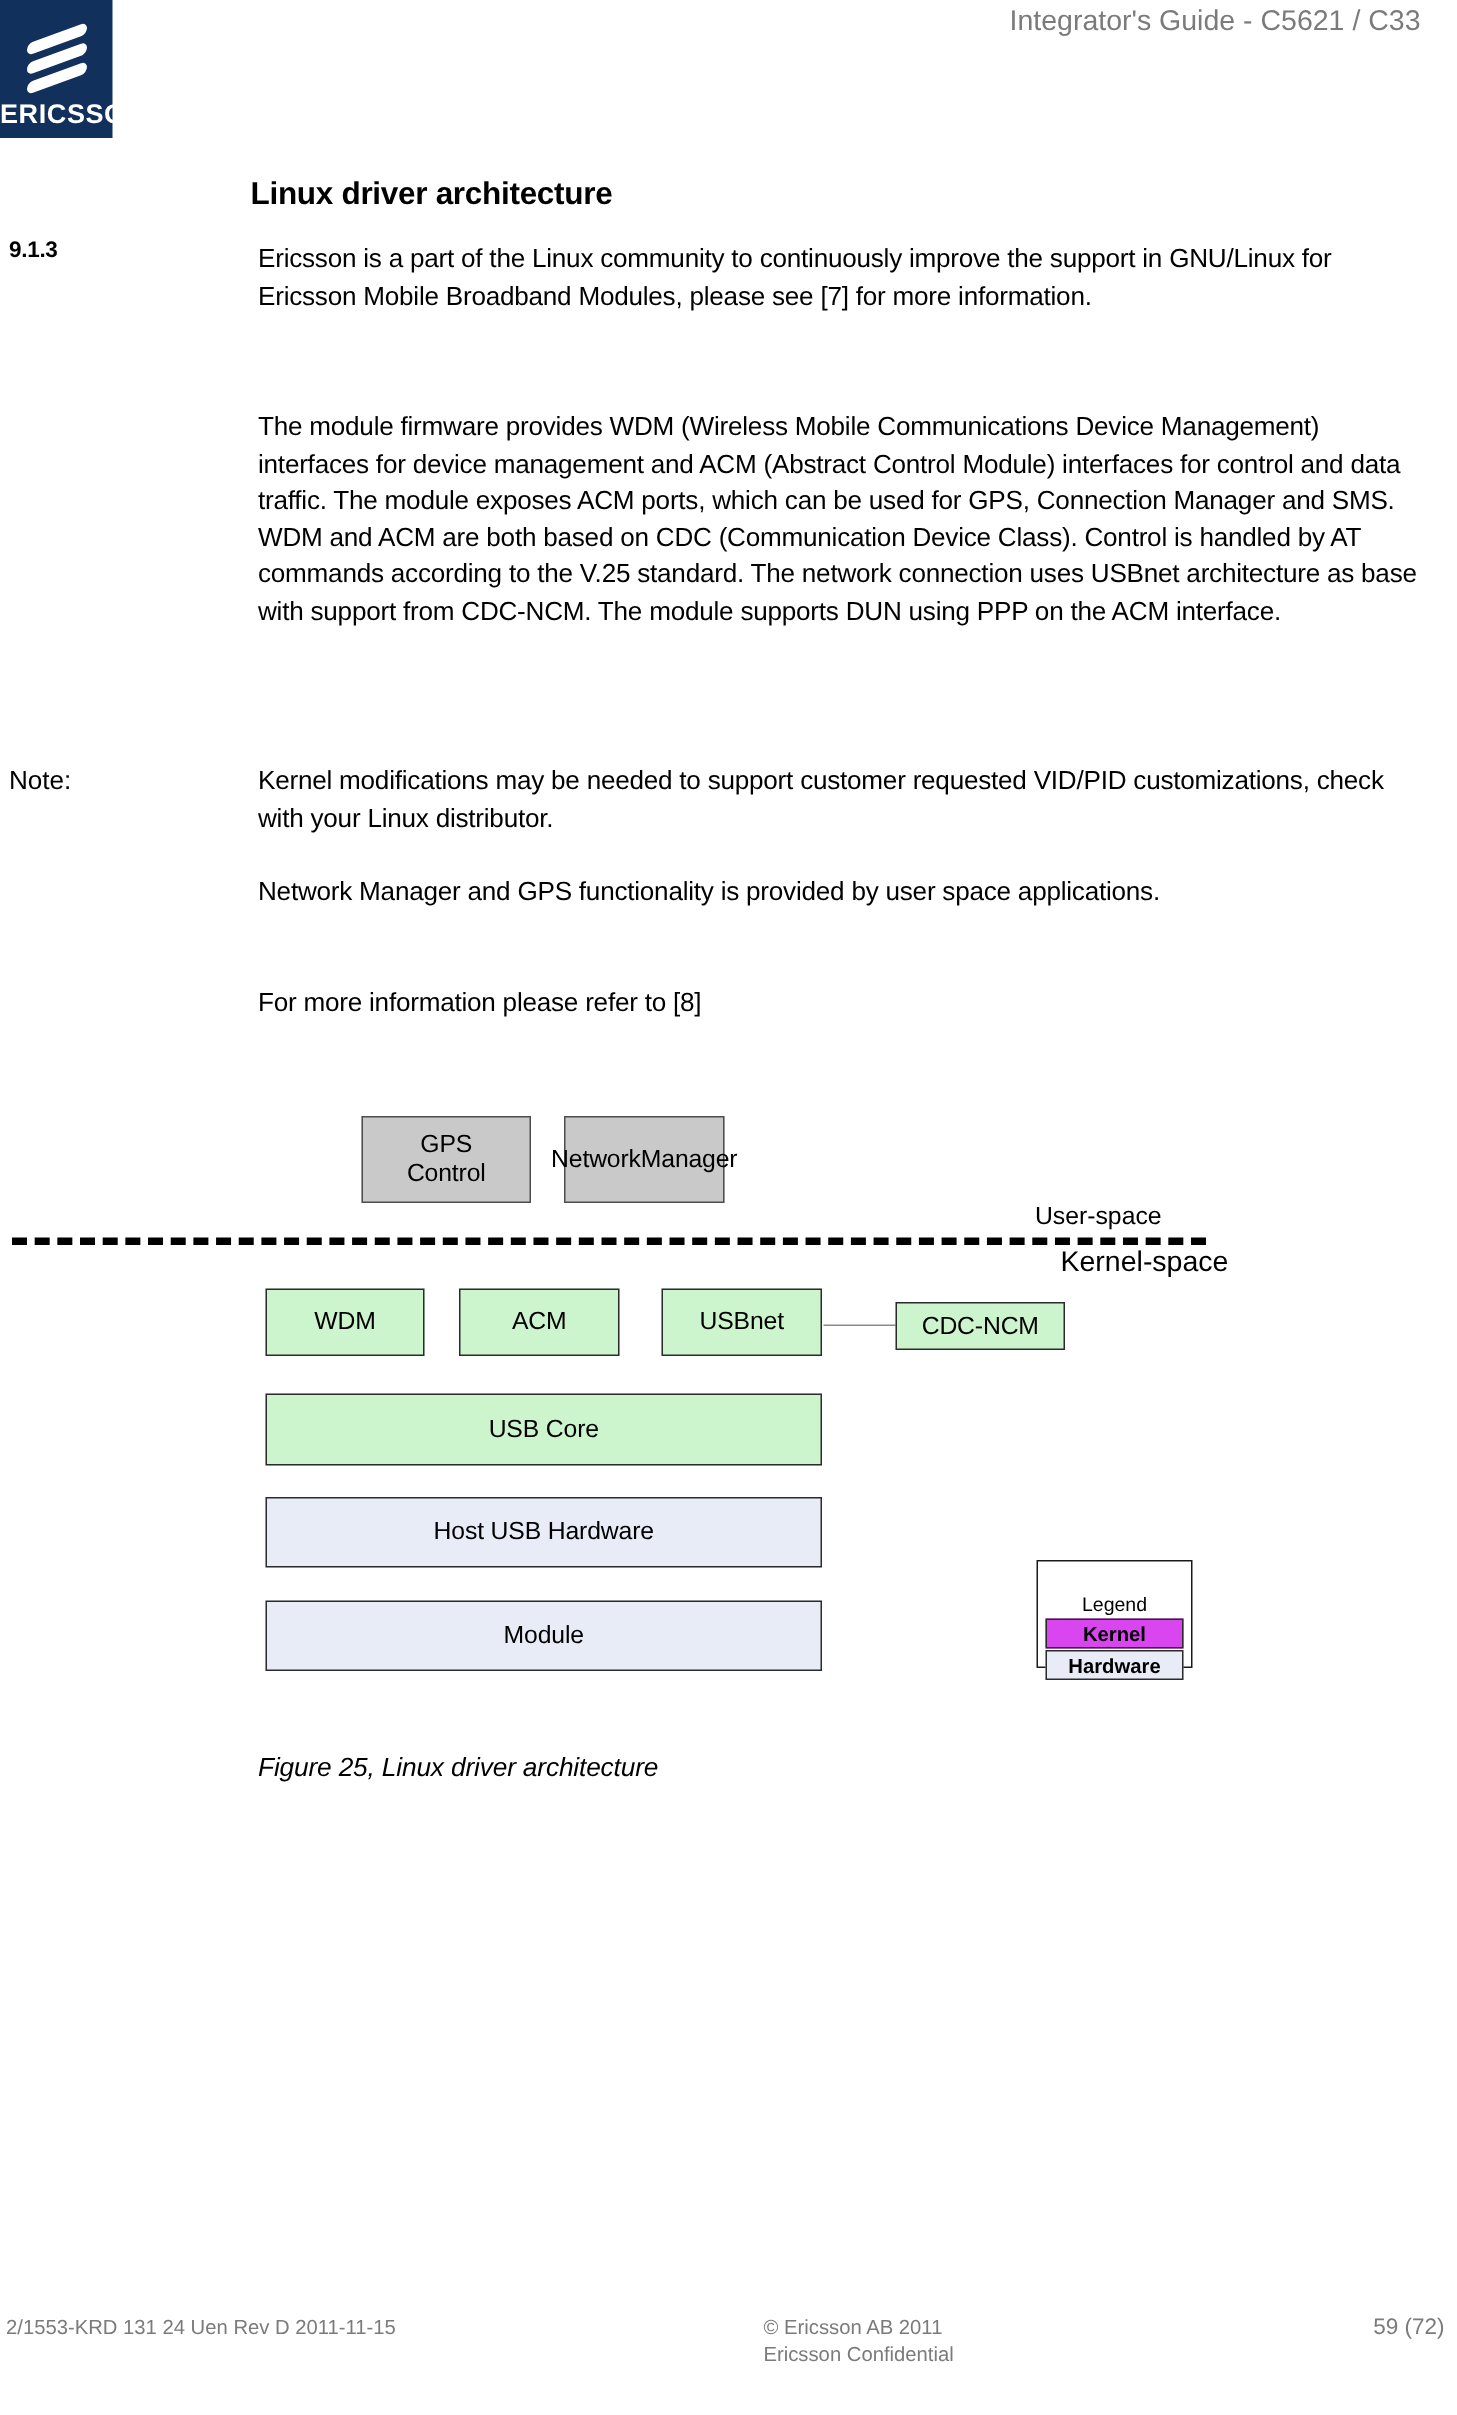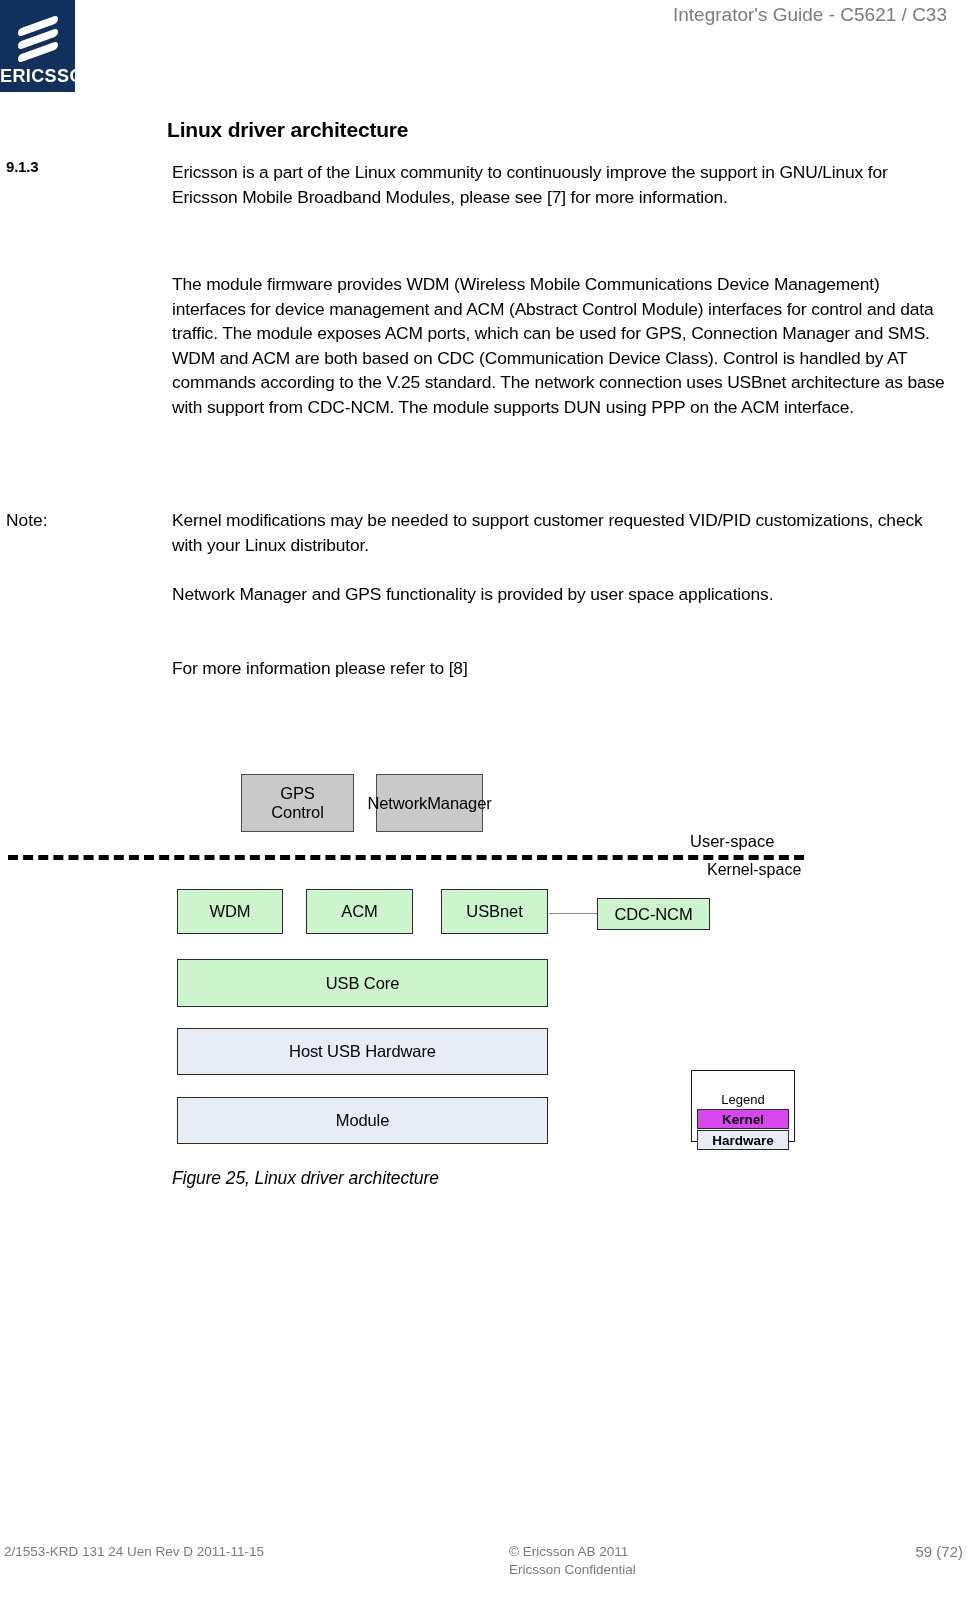--- a/index.html
+++ b/index.html
@@ -62,21 +62,21 @@
     position:absolute; left:172px; width:776px;
     font-size:17.4px; line-height:24.5px;
     letter-spacing:-0.15px;
   }
   .note-label{
     position:absolute; left:6px;
     font-size:17.4px; line-height:24.5px;
   }
 
   
-  .figure{ position:absolute; left:0; top:760px; width:923px; height:400px; }
+  .figure{ position:absolute; left:0; top:730px; width:923px; height:400px; }
 
   .dbox{
     position:absolute;
     display:flex; align-items:center; justify-content:center;
     text-align:center;
     font-size:16.5px; line-height:19px;
     letter-spacing:-0.1px;
     color:#000;
   }
   .dbox.user{ background:#c9c9c9; border:1.6px solid #4d4d4d; }
@@ -86,21 +86,21 @@
   .dashline{
     position:absolute; left:8px; top:95px; width:796px; height:0;
     border-top:5px dashed #000;
   }
   .lbl-user{
     position:absolute; left:690px; top:72px;
     font-size:16.5px;
   }
   .lbl-kernel{
     position:absolute; left:707px; top:101px;
-    font-size:16px;
+    font-size:19px;
   }
 
   .connector{
     position:absolute; left:549px; top:153px;
     width:58px; height:1px; background:#8a8a8a;
   }
 
   
   .legend{
     position:absolute; left:691px; top:310px;

